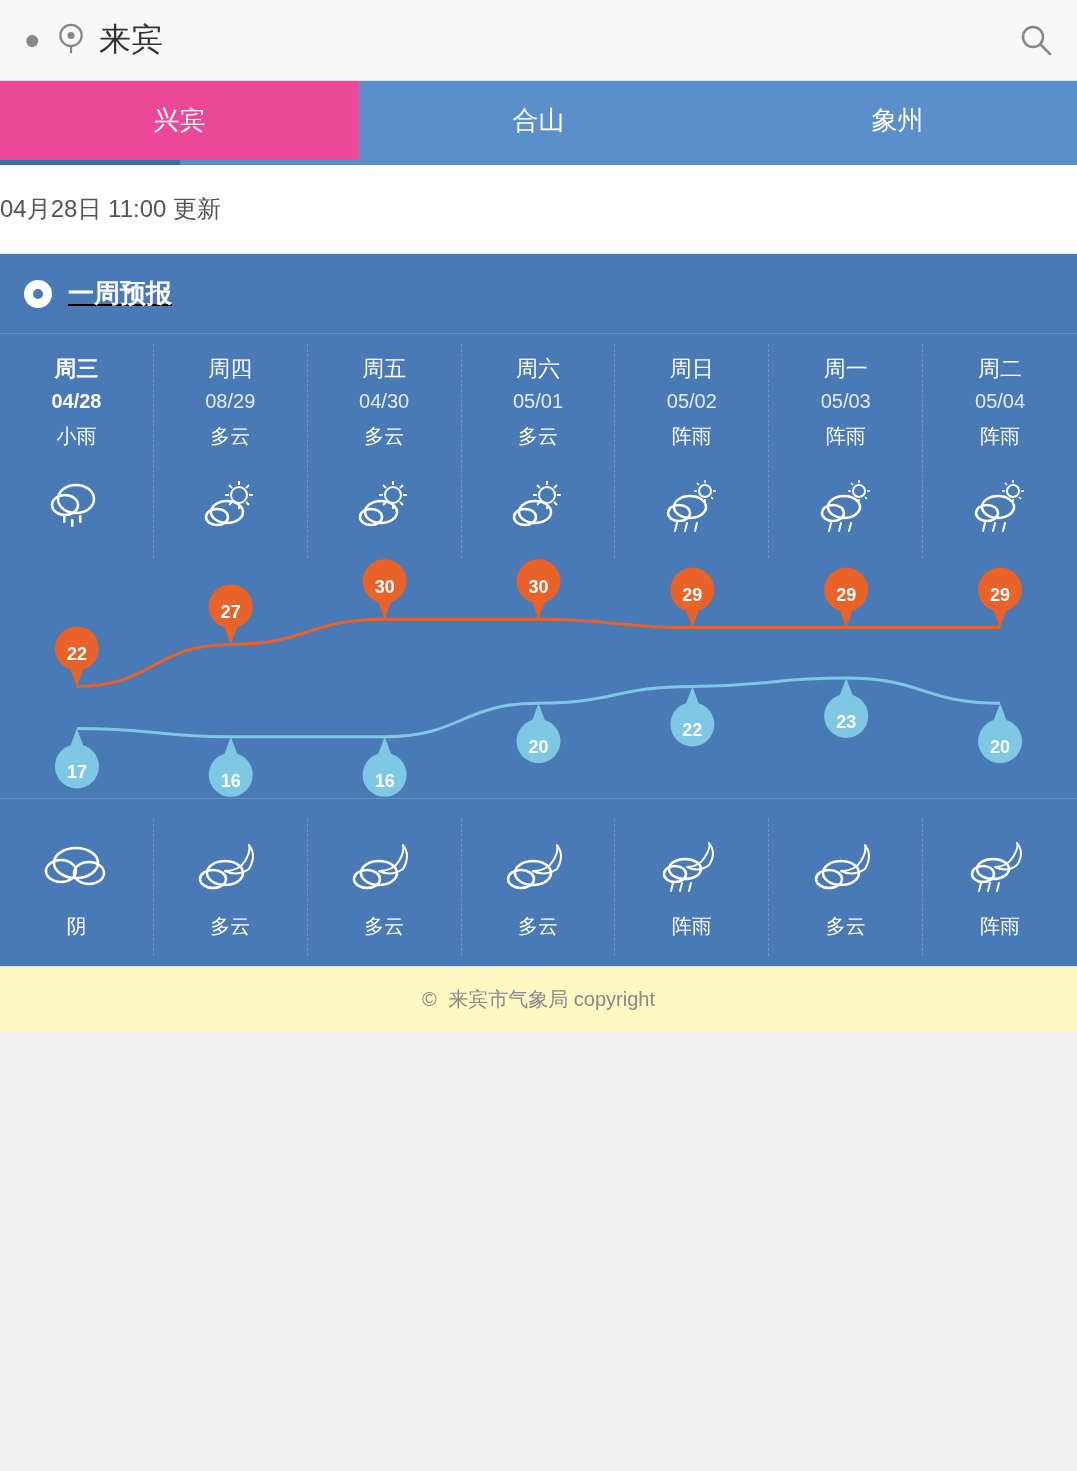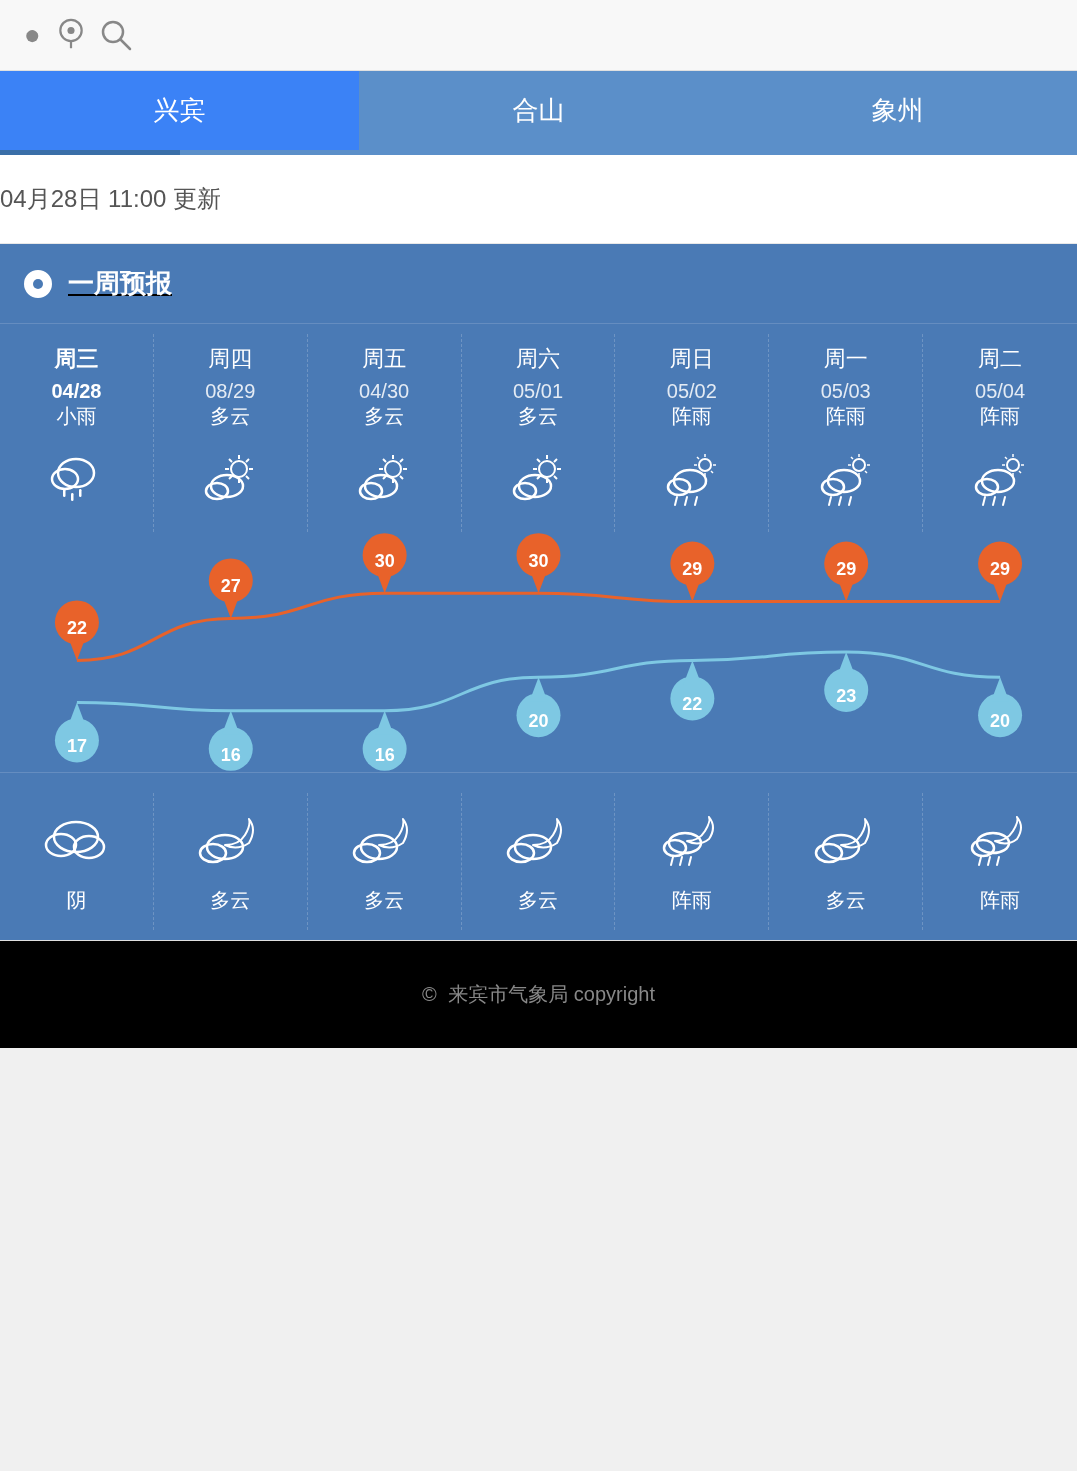--- a/index.html
+++ b/index.html
@@ -37,21 +37,21 @@
     .tab {
       flex: 1;
       text-align: center;
       padding: 22px 0;
       font-size: 26px;
       color: #fff;
       cursor: pointer;
       position: relative;
     }
     .tab.active {
-      background: #3b82f6;
+      background: #ec4899;
     }
     .tab-underline {
       height: 5px;
       background: #5b8fc9;
       display: flex;
     }
     .tab-underline-item {
       flex: 1;
       height: 5px;
       background: transparent;
@@ -122,26 +122,27 @@
     .day-col:last-child { border-right: none; }
     .day-name {
       font-size: 22px;
       color: #fff;
       margin-bottom: 6px;
     }
     .day-name.today { font-weight: bold; }
     .day-date {
       font-size: 20px;
       color: rgba(255,255,255,0.85);
+      margin-bottom: 10px;
     }
     .day-date.today { font-weight: bold; color: #fff; }
     .day-weather-text {
       font-size: 20px;
       color: #fff;
-      margin-bottom: 14px;
+      margin-bottom: 20px;
       text-align: right;
     }
     .weather-icon-area {
       height: 70px;
       display: flex;
       align-items: center;
       justify-content: center;
       margin-bottom: 8px;
     }
 
@@ -175,38 +176,39 @@
     }
     .night-col:last-child { border-right: none; }
     .night-weather-text {
       font-size: 20px;
       color: #fff;
       margin-top: 14px;
     }
 
     
     .footer {
-      background: #000000;
+      background: #fef9c3;
       text-align: center;
-      padding: 40px;
+      padding: 19px;
       font-size: 20px;
       color: #888;
       border-top: 1px solid #e0e0e0;
     }
   </style>
 </head>
 <body>
 
 <div class="header">
   <span class="header-location-icon">●</span>
   <svg width="28" height="32" viewBox="0 0 28 36" style="margin-right:14px;margin-top:-2px;">
     <ellipse cx="14" cy="14" rx="12" ry="12" fill="none" stroke="#888" stroke-width="2.5"></ellipse>
     <circle cx="14" cy="14" r="4" fill="#888"></circle>
     <line x1="14" y1="26" x2="14" y2="34" stroke="#888" stroke-width="2.5"></line>
   </svg>
+  <span class="header-city">来宾</span>
   <svg width="34" height="34" viewBox="0 0 34 34" style="cursor:pointer;">
     <circle cx="14" cy="14" r="10" fill="none" stroke="#888" stroke-width="2.5"></circle>
     <line x1="22" y1="22" x2="31" y2="31" stroke="#888" stroke-width="2.5" stroke-linecap="round"></line>
   </svg>
 </div>
 
 <div class="tabs">
 <div class="tab active">兴宾</div>
     <div class="tab">合山</div>
     <div class="tab">象州</div>

